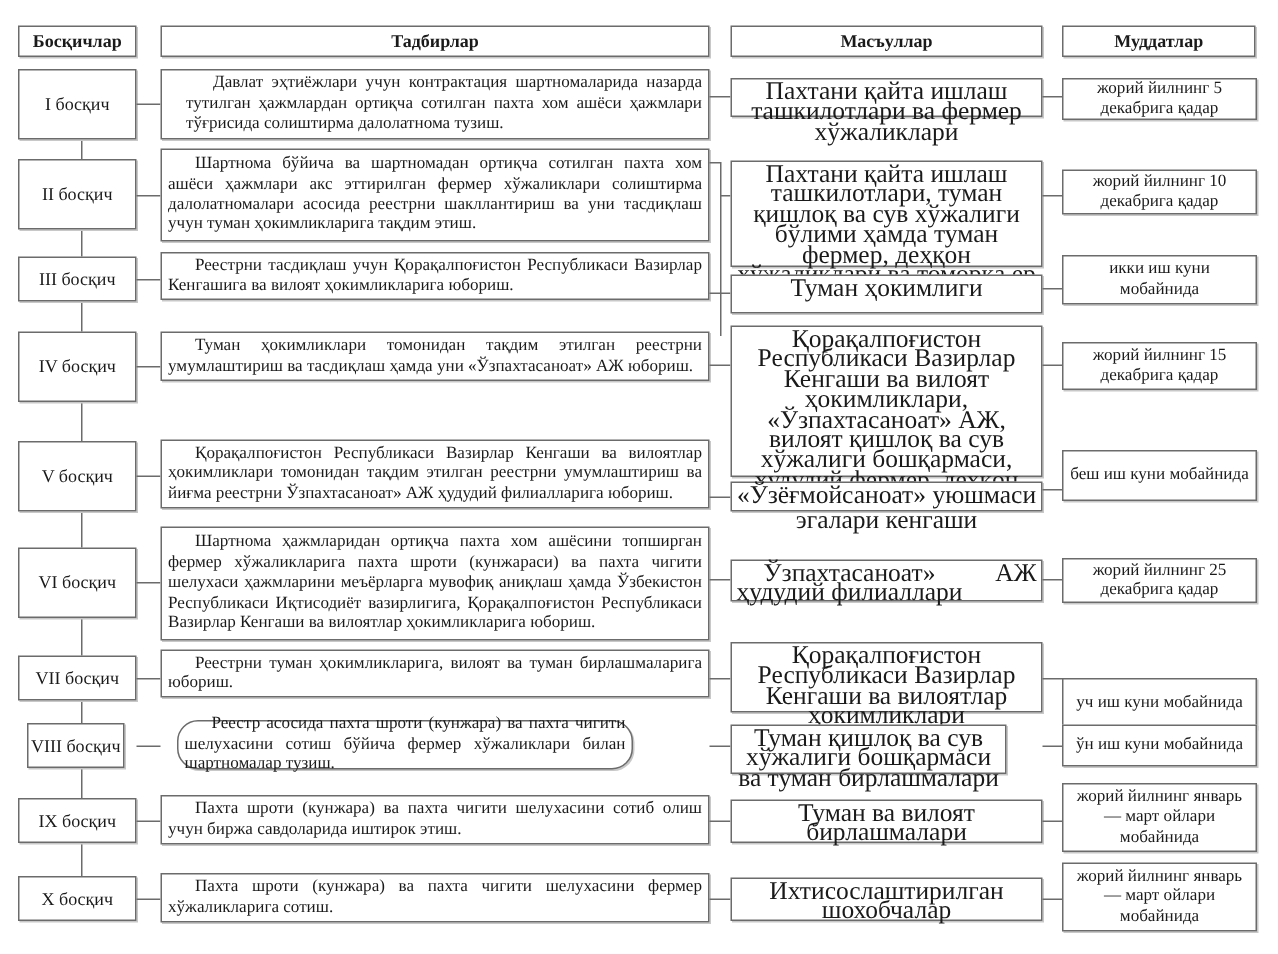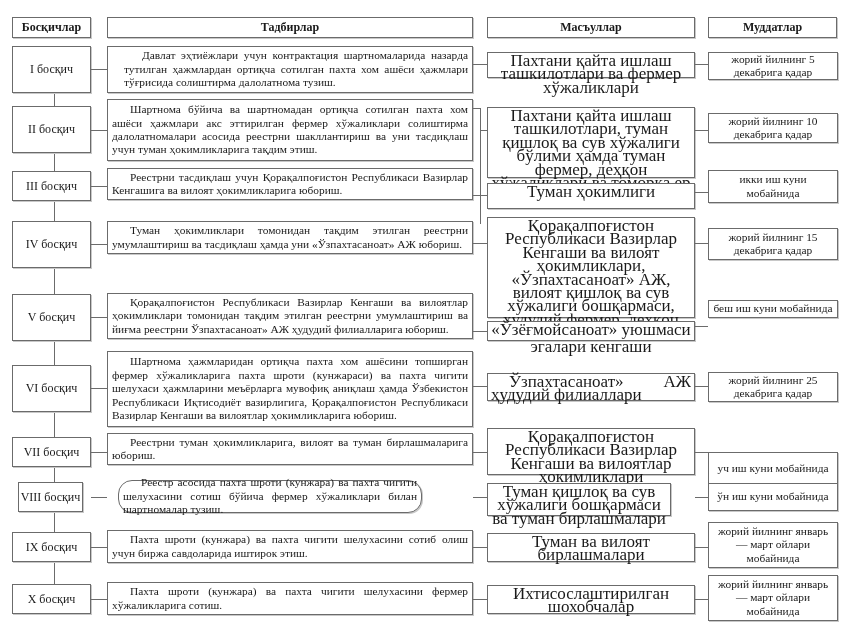--- a/index.html
+++ b/index.html
@@ -111,21 +111,21 @@
   </div>
 <div class="line h" style="left:91px;top:317px;width:16px;"></div>
 <div class="box act" style="left:107px;top:293px;width:366px;height:46px;">
     <span>Қорақалпоғистон Республикаси Вазирлар Кенгаши ва вилоятлар ҳокимликлари томонидан тақдим этилган реестрни умумлаштириш ва йиғма реестрни Ўзпахтасаноат» АЖ ҳудудий филиалларига юбориш.</span>
   </div>
 <div class="line h" style="left:473px;top:331px;width:14px;"></div>
 <div class="box resp" style="left:487px;top:321px;width:208px;height:20px;">
     <span>«Ўзёғмойсаноат» уюшмаси</span>
   </div>
 <div class="line h" style="left:695px;top:326px;width:13px;"></div>
-<div class="box term" style="left:708px;top:300px;width:130px;height:18px;">
+<div class="box term" style="left:708px;top:300px;width:130px;height:34px;">
     <span>беш иш куни мобайнида</span>
   </div>
 
 <div class="box stage" style="left:12px;top:365px;width:79px;height:47px;">
     <span>VI босқич</span>
   </div>
 <div class="line h" style="left:91px;top:388px;width:16px;"></div>
 <div class="box act" style="left:107px;top:351px;width:366px;height:76px;">
     <span>Шартнома ҳажмларидан ортиқча пахта хом ашёсини топширган фермер хўжаликларига пахта шроти (кунжараси) ва пахта чигити шелухаси ҳажмларини меъёрларга мувофиқ аниқлаш ҳамда Ўзбекистон Республикаси Иқтисодиёт вазирлигига, Қорақалпоғистон Республикаси Вазирлар Кенгаши ва вилоятлар ҳокимликларига юбориш.</span>
   </div>

